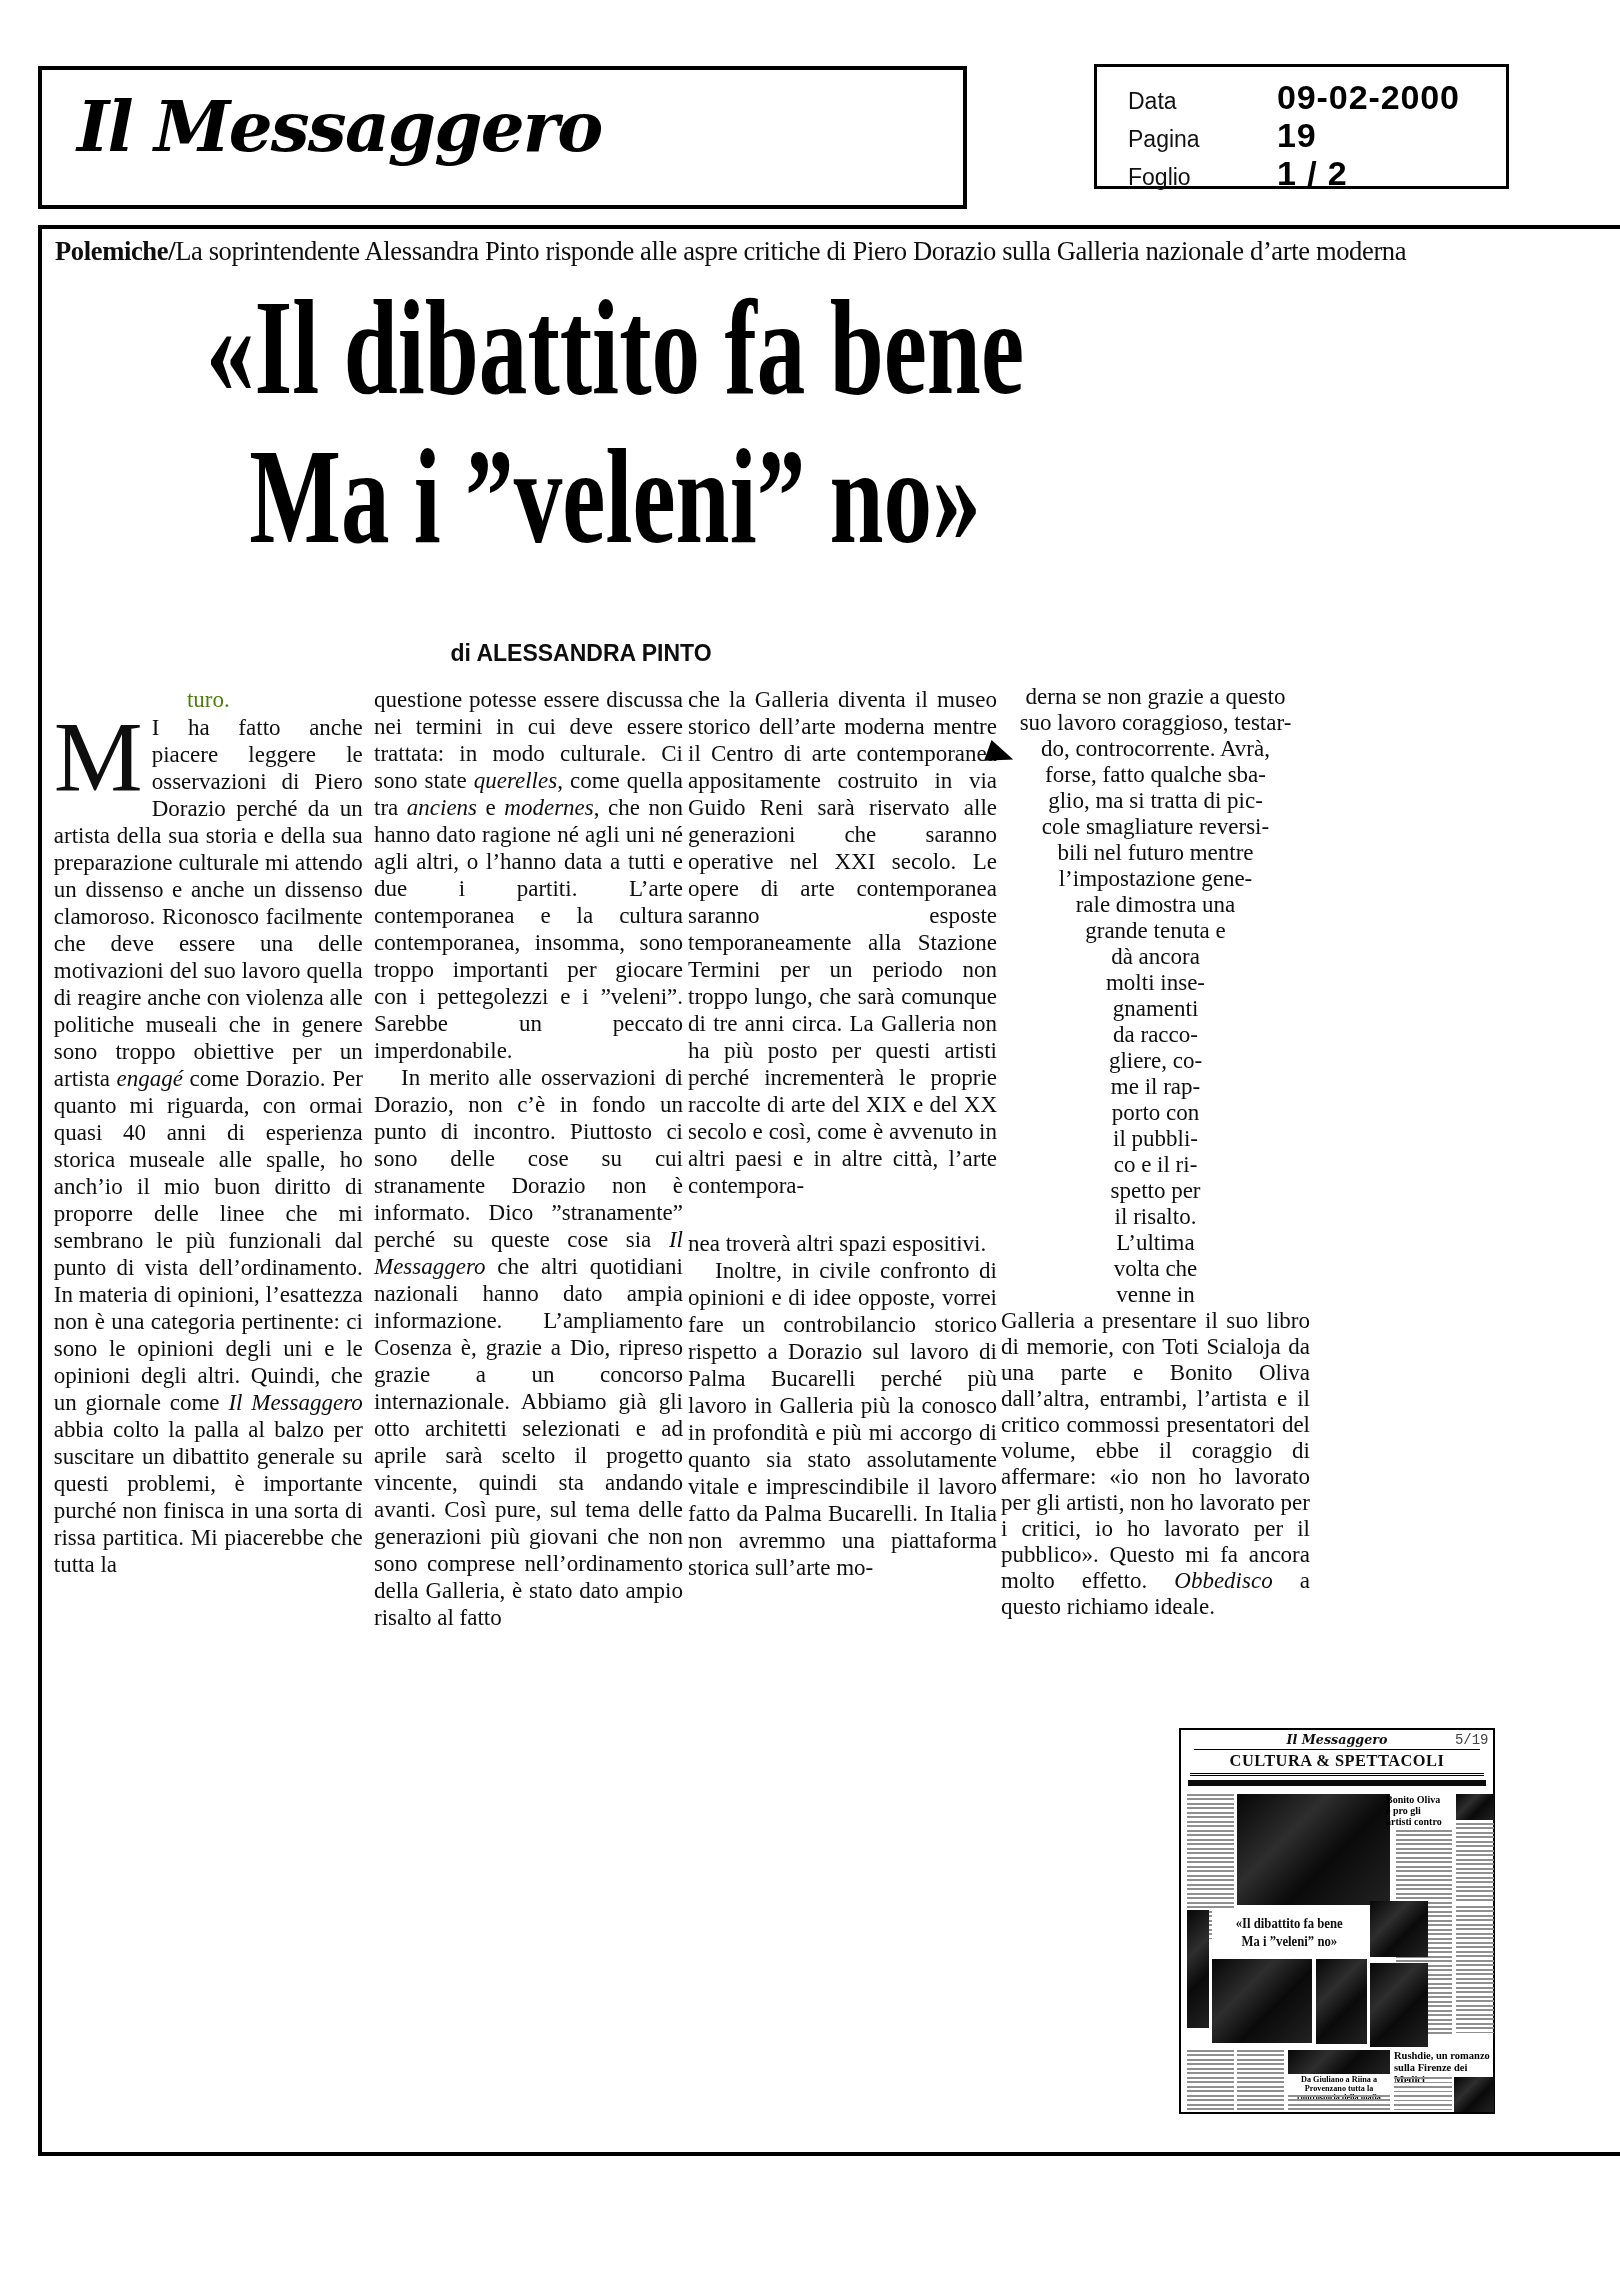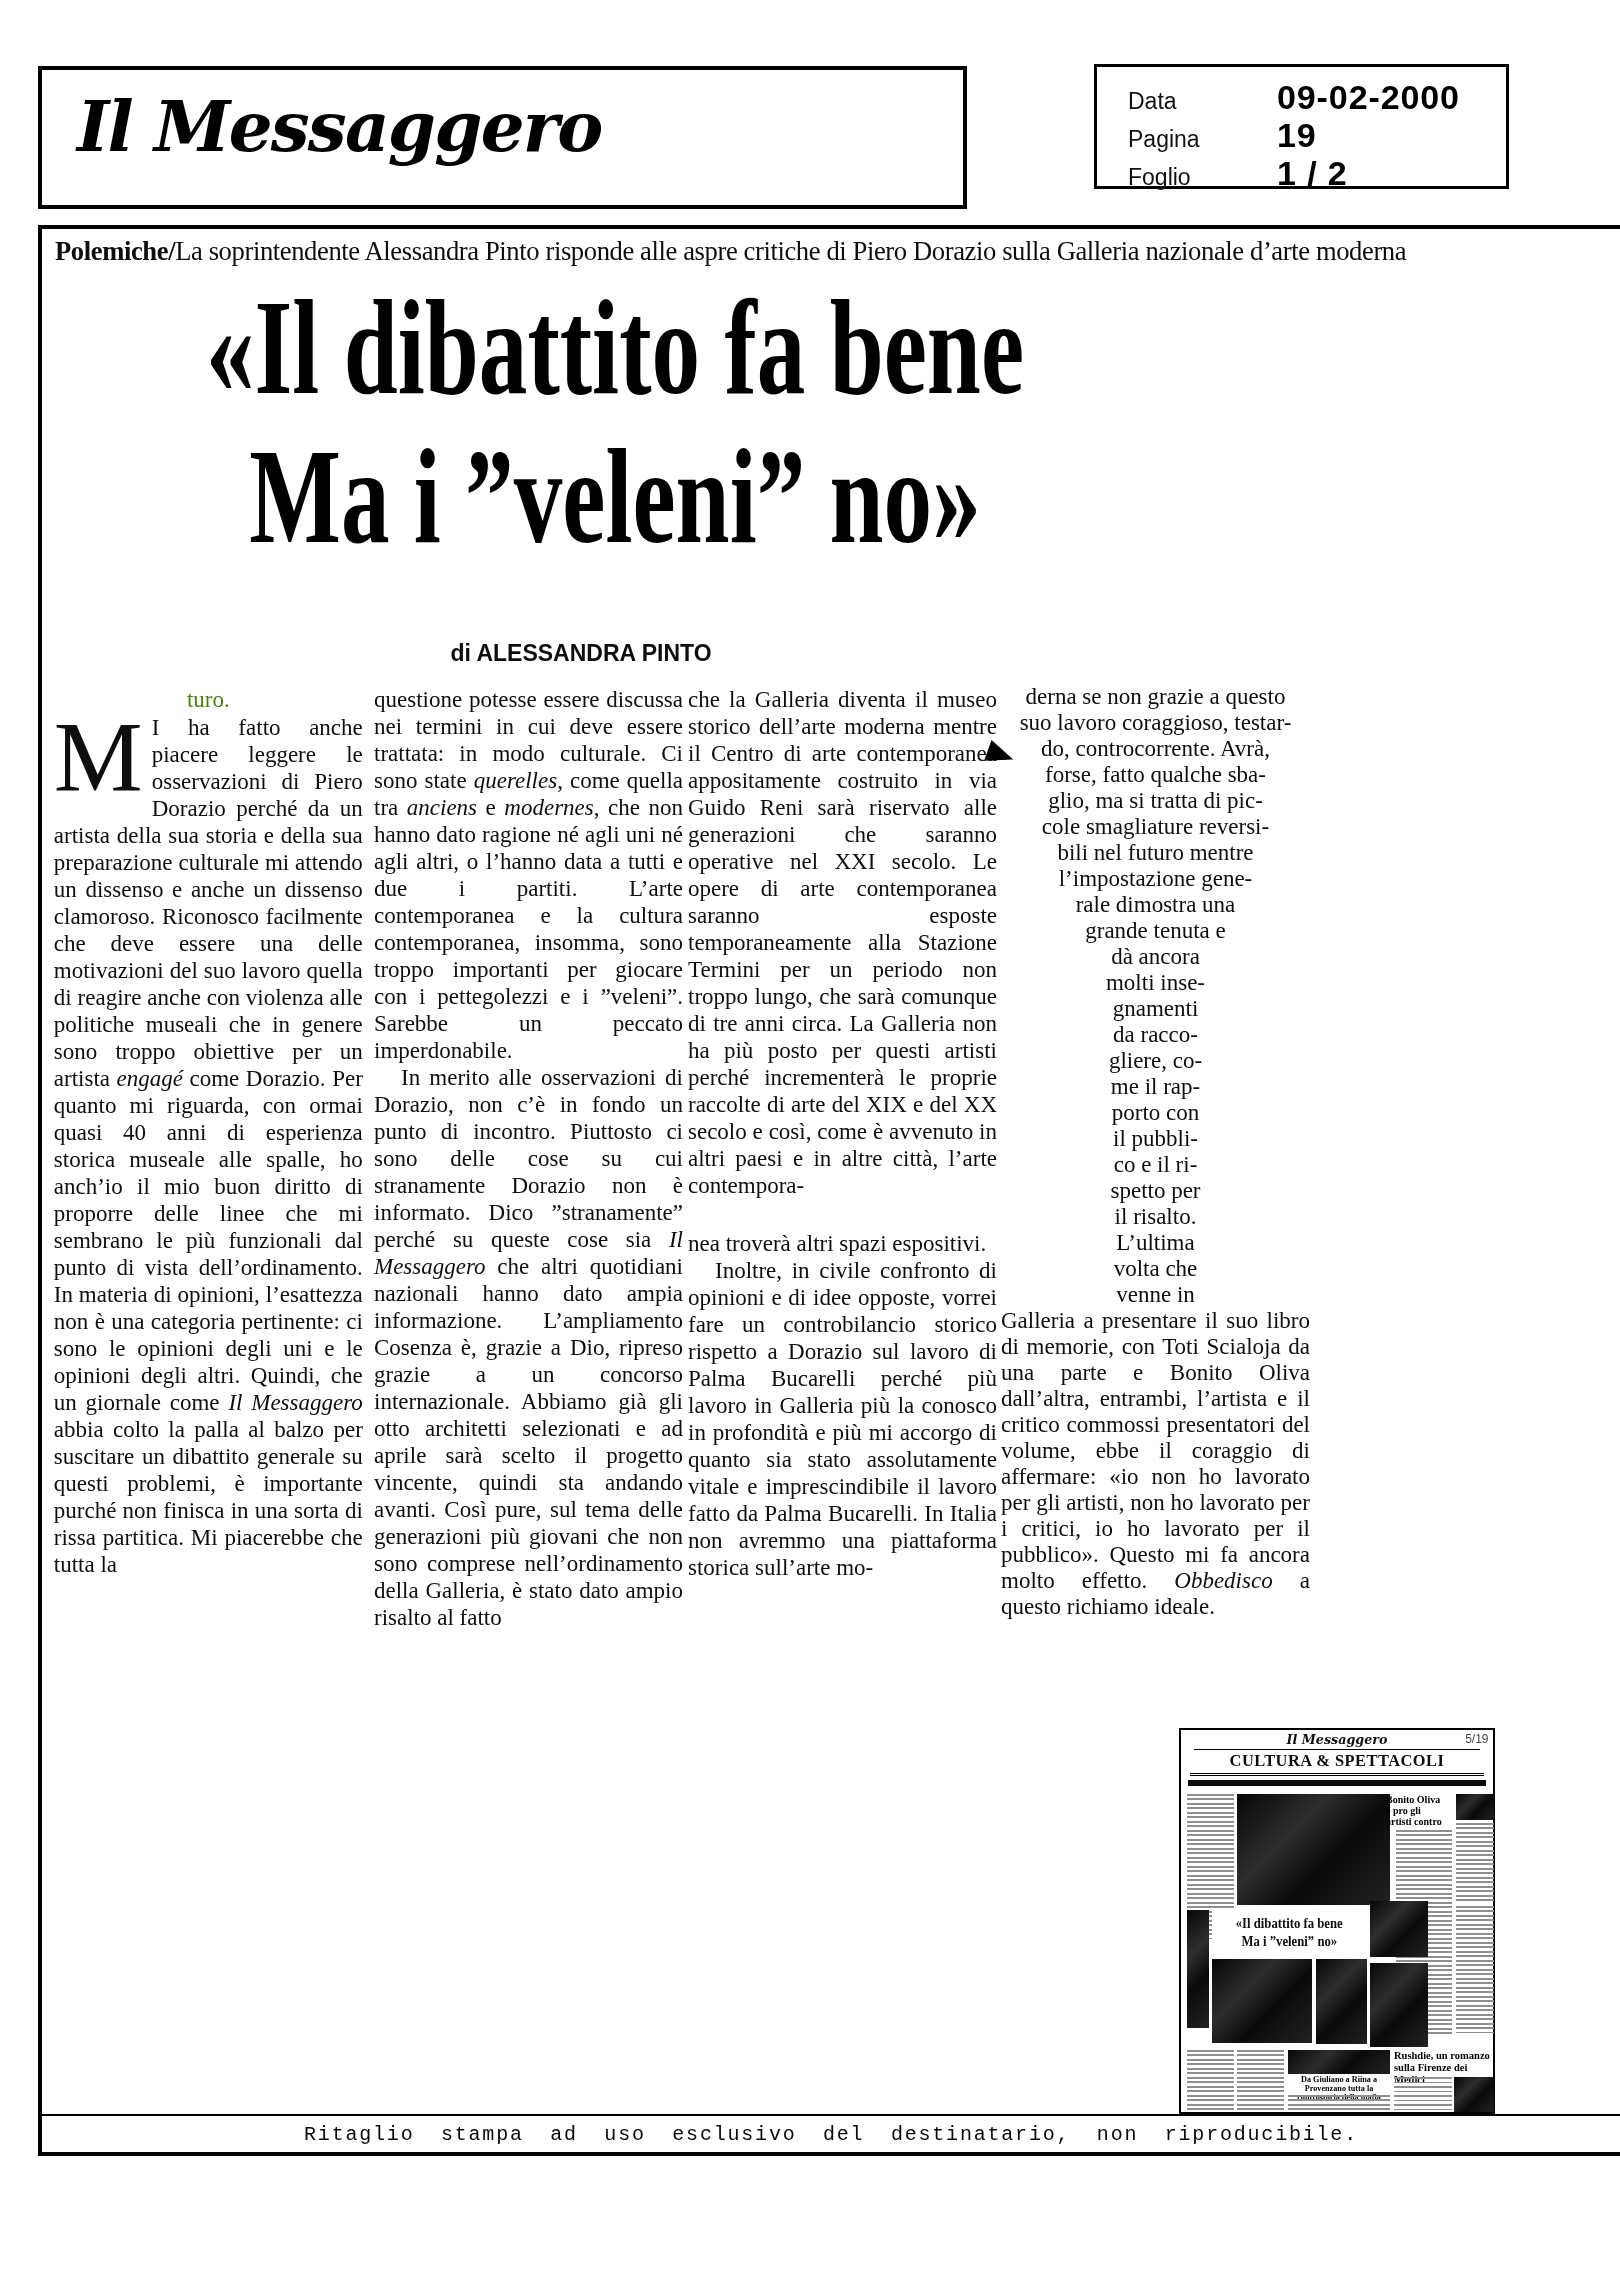--- a/index.html
+++ b/index.html
@@ -54,22 +54,22 @@
   
   #footer-strip{position:absolute;left:0;right:0;bottom:0;height:36px;
       border-top:2.7px solid #000;display:flex;align-items:center;justify-content:center;}
   #footer-strip span{font-family:"Liberation Mono",monospace;font-size:20px;
       letter-spacing:1.8px;word-spacing:12.7px;color:#0a0a0a;}
 
   
   #thumb{left:1137px;top:1499px;width:316px;height:386px;border:2.7px solid #000;background:#fff;}
   #thumb .t-masthead{position:absolute;top:1.8px;left:0;right:0;text-align:center;
       font-family:"DejaVu Serif",serif;font-weight:bold;font-style:italic;font-size:12.7px;}
-  #thumb .t-ref{position:absolute;top:1.8px;right:4.5px;font-size:12px;color:#444;
-      font-family:Liberation Sans, sans-serif;margin-left:32px;}
+  #thumb .t-ref{position:absolute;top:1.8px;right:4.5px;font-size:14px;color:#444;
+      font-family:Liberation Mono, monospace;margin-left:32px;}
   #thumb .t-rule-a{position:absolute;top:19px;left:12.7px;right:12.7px;border-top:0.9px solid #000;}
   #thumb .t-section{position:absolute;top:21px;left:0;right:0;text-align:center;
       font-weight:bold;font-size:17.3px;letter-spacing:0.5px;transform:scaleX(0.95);}
   #thumb .t-rule-b{position:absolute;top:43px;left:9px;right:9px;border-top:0.9px solid #000;}
   #thumb .t-rule-c{position:absolute;top:45px;left:9px;right:9px;border-top:0.9px solid #000;}
   #thumb .t-kicker{position:absolute;top:50px;left:7.3px;right:7.3px;height:6.4px;background:#0c0c0c;}
   .ph{position:absolute;background:linear-gradient(135deg,#060606 0%,#2e2e2e 35%,#0a0a0a 60%,#222 100%);}
   .mt{position:absolute;background:repeating-linear-gradient(to bottom,#8f8f8f 0 1.8px,transparent 1.8px 4.5px);}
   #thumb .t-hlbox{position:absolute;left:31px;top:178px;width:155px;height:47px;background:#fff;
       display:flex;flex-direction:column;align-items:center;justify-content:center;}
@@ -192,19 +192,16 @@
       <div class="mt" style="left:5.5px;top:320px;width:47px;height:60px;"></div>
       <div class="mt" style="left:56px;top:320px;width:47px;height:60px;"></div>
       <div class="ph" style="left:107px;top:320px;width:102px;height:23.6px;"></div>
       <div class="t-mini-head" id="t-center-head">Da Giuliano a Riina a Provenzano tutta la controstoria della mafia</div>
       <div class="mt" style="left:107px;top:365px;width:102px;height:16.4px;"></div>
       <div class="t-mini-head" id="t-rushdie-head">Rushdie, un romanzo sulla Firenze dei Medici</div>
       <div class="mt" style="left:213px;top:347px;width:58px;height:35px;"></div>
       <div class="ph" style="left:273px;top:347px;width:40px;height:35px;"></div>
     </div>
 
-    <div id="footer-strip">
-      <span>Ritaglio stampa ad uso esclusivo del destinatario, non riproducibile.</span>
-    </div>
 
   </div>
 </div>
 
 
 </body></html>

